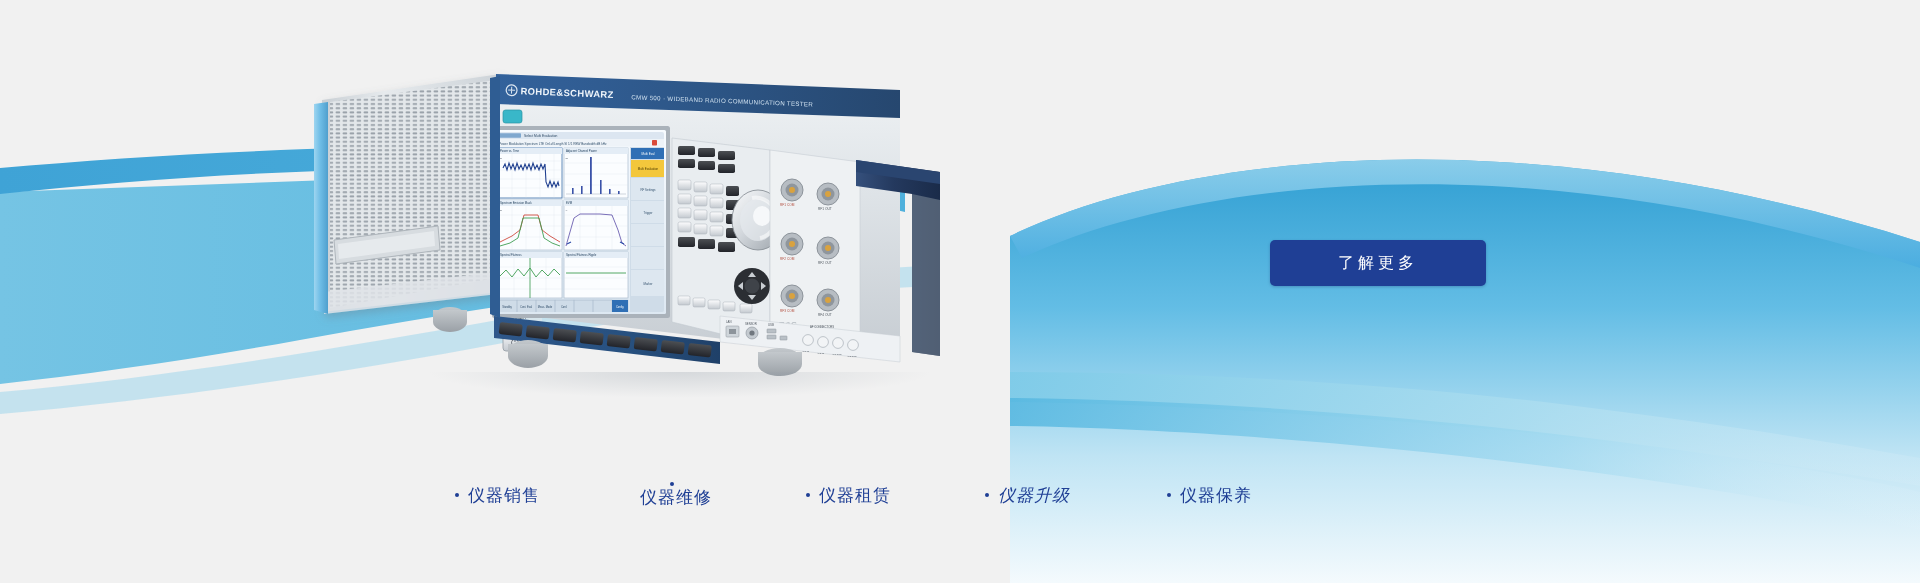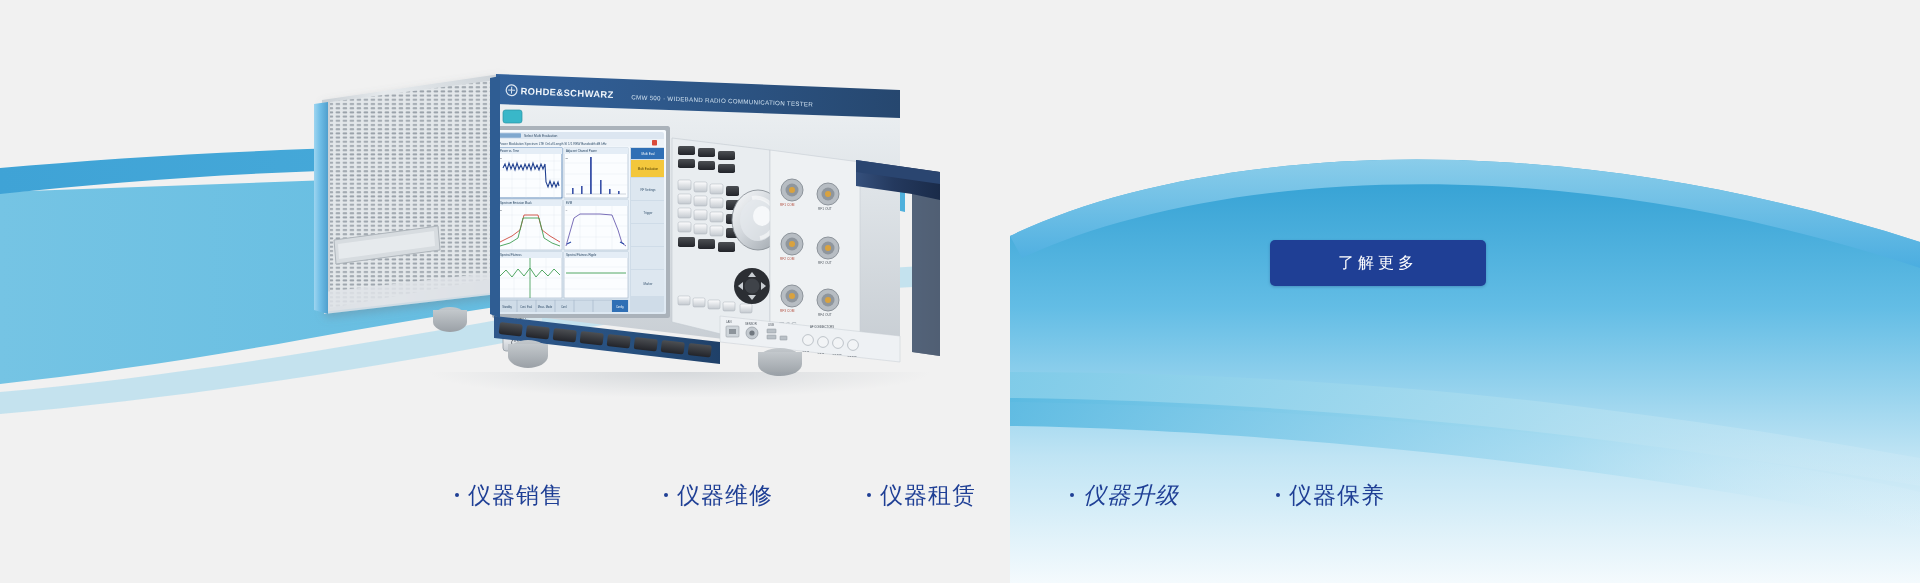--- a/index.html
+++ b/index.html
@@ -53,34 +53,34 @@
   #links {
     position:absolute;
     left:455px; top:478px;
     width:1000px; height:34px;
     display:flex;
     align-items:center;
   }
   .link {
     display:flex; align-items:center;
     color:#1f3f95;
-    font-size:23px;
+    font-size:17px;
     letter-spacing:1px;
     text-decoration:none;
     cursor:pointer;
     white-space:nowrap;
   }
   .link .dot {
     width:4px; height:4px; border-radius:50%;
     background:#1f3f95;
     margin-right:9px;
     flex:0 0 auto;
   }
   .lk0 { margin-left:0px; }
-  .lk1 { margin-left:100px; }
+  .lk1 { margin-left:100px;flex-direction:column; }
   .lk2 { margin-left:94px;text-align:center; }
   .lk3 { margin-left:94px;font-style:italic; }
   .lk4 { margin-left:97px;justify-content:flex-end; }
 </style>
 </head>
 <body>
 
 <div id="banner">
 
   <div class="waves">

